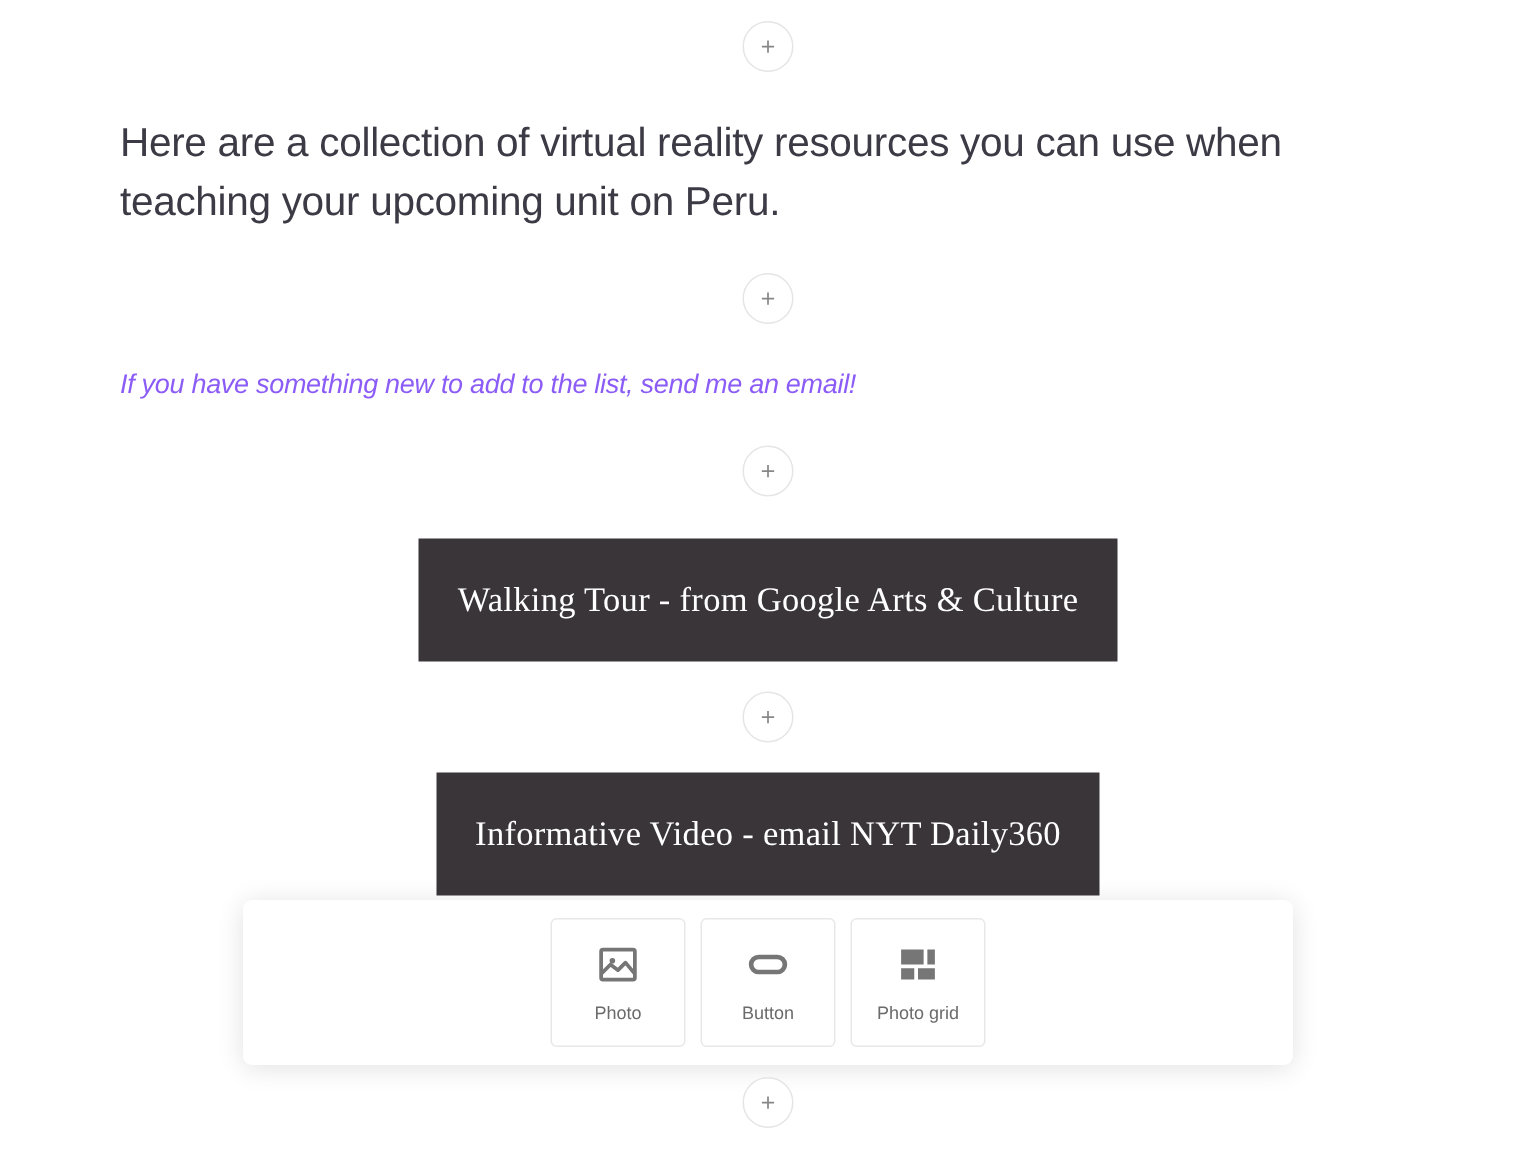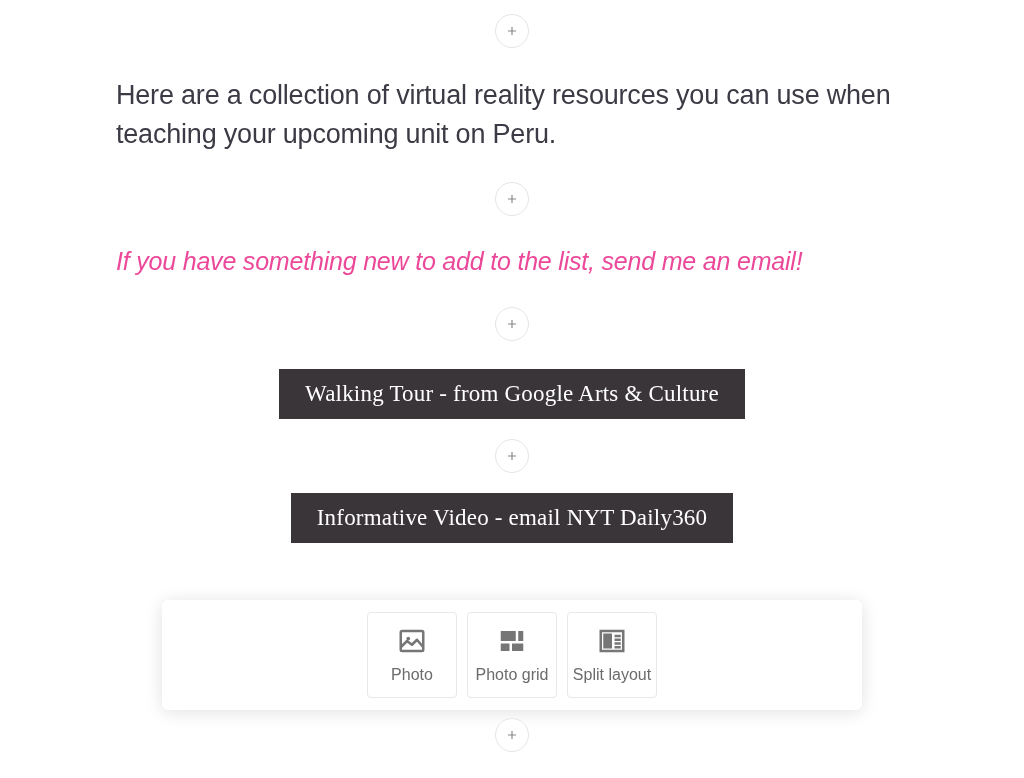--- a/index.html
+++ b/index.html
@@ -5,21 +5,21 @@
     * { margin: 0; padding: 0; box-sizing: border-box; }
     body {
       font-family: -apple-system, BlinkMacSystemFont, "Segoe UI", Helvetica, Arial, sans-serif;
       background: #ffffff;
       width: 1024px;
       height: 778px;
       overflow: hidden;
       position: relative;
     }
     .content {
-      padding: 0 116px;
+      padding: 0 80px;
     }
     .add-button {
       width: 34px;
       height: 34px;
       border-radius: 50%;
       background: #ffffff;
       border: 1px solid #e5e5e5;
       display: flex;
       align-items: center;
       justify-content: center;
@@ -33,34 +33,34 @@
     .spacer-20 { height: 20px; }
     .spacer-28 { height: 28px; }
     .body-text {
       font-size: 27px;
       line-height: 1.45;
       color: #3c3a44;
       font-weight: 400;
       letter-spacing: -0.2px;
     }
     .body-text-italic {
-      font-size: 25px;
+      font-size: 18px;
       line-height: 1.4;
-      color: #ec4899;
+      color: #8b5cf6;
       font-style: italic;
       font-weight: 400;
       letter-spacing: -0.2px;
     }
     .link-button {
       display: block;
       margin: 0 auto;
       background: #3a3539;
       color: #ffffff;
       font-size: 23px;
-      padding: 12px 26px;
+      padding: 28px 26px;
       border: none;
       cursor: pointer;
       font-family: Georgia, 'Times New Roman', serif;
       font-weight: 400;
       letter-spacing: 0.2px;
     }
     .toolbar {
       position: absolute;
       left: 50%;
       transform: translateX(-50%);
@@ -90,21 +90,21 @@
     .toolbar-item .icon-wrap {
       width: 30px;
       height: 30px;
       display: flex;
       align-items: center;
       justify-content: center;
       color: #767676;
     }
     .toolbar-item .icon-wrap svg { width: 100%; height: 100%; }
     .toolbar-label {
-      font-size: 16px;
+      font-size: 12px;
       color: #6b6b6b;
       font-weight: 400;
       text-align: right;
     }
     .bottom-add {
       position: absolute;
       left: 50%;
       transform: translateX(-50%);
       bottom: 26px;
     }
@@ -170,47 +170,42 @@
       <svg viewBox="0 0 24 24" fill="none" stroke="currentColor" stroke-width="2">
         <rect x="3" y="4" width="18" height="16" rx="1"></rect>
         <circle cx="9" cy="10" r="1.5" fill="currentColor" stroke="none"></circle>
         <path d="M3 17 L8 12 L12 15 L16 11 L21 17" stroke-linejoin="round"></path>
       </svg>
     </div>
     <span class="toolbar-label">Photo</span>
   </div>
 
 
+  <div class="toolbar-item">
+    <div class="icon-wrap">
+      <svg viewBox="0 0 24 24" fill="none" stroke="currentColor" stroke-width="2.5">
+        <rect x="3" y="8" width="18" height="8" rx="4"></rect>
+      </svg>
+    </div>
+    <span class="toolbar-label">Button</span>
+  </div>
 
 
   <div class="toolbar-item">
     <div class="icon-wrap">
       <svg viewBox="0 0 24 24" fill="currentColor">
         <rect x="3" y="4" width="12" height="8"></rect>
         <rect x="17" y="4" width="4" height="8"></rect>
         <rect x="3" y="14" width="7" height="6"></rect>
         <rect x="12" y="14" width="9" height="6"></rect>
       </svg>
     </div>
     <span class="toolbar-label">Photo grid</span>
   </div>
 
 
-  <div class="toolbar-item">
-    <div class="icon-wrap">
-      <svg viewBox="0 0 24 24" fill="none" stroke="currentColor" stroke-width="2">
-        <rect x="3" y="4" width="18" height="16"></rect>
-        <rect x="5" y="6" width="7" height="12" fill="currentColor" stroke="none"></rect>
-        <line x1="14" y1="8" x2="19" y2="8"></line>
-        <line x1="14" y1="11" x2="19" y2="11"></line>
-        <line x1="14" y1="14" x2="19" y2="14"></line>
-        <line x1="14" y1="17" x2="19" y2="17"></line>
-      </svg>
-    </div>
-    <span class="toolbar-label">Split layout</span>
-  </div>
 </div>
 
 <div class="add-button bottom-add">
   <svg viewBox="0 0 24 24">
       <path d="M11 5h2v14h-2z M5 11h14v2H5z" fill="currentColor"></path>
     </svg>
 </div>
 
 </body></html>

